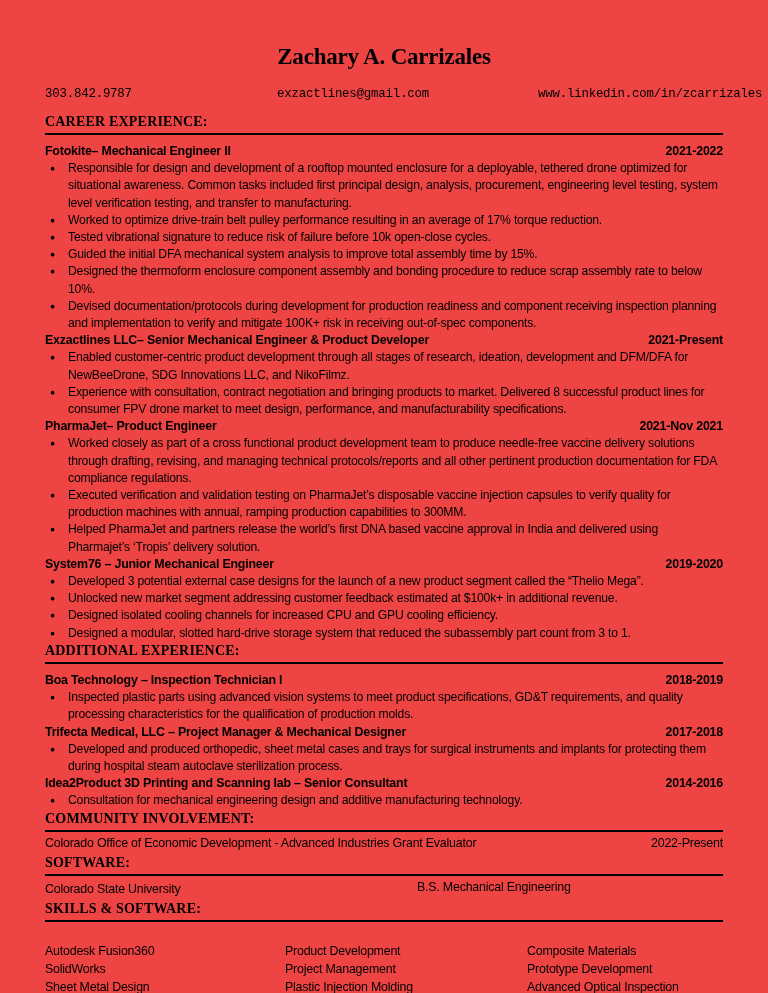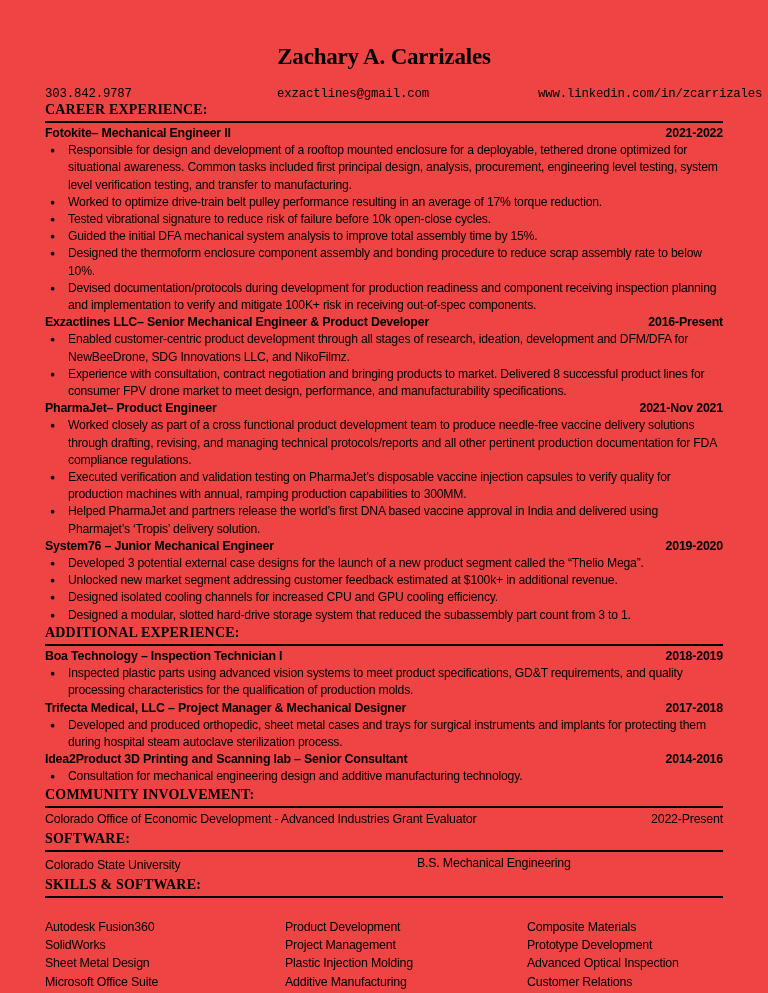--- a/index.html
+++ b/index.html
@@ -32,23 +32,23 @@
   .contact .right { text-align:right; }
   .section-heading {
     font-family:"Liberation Serif", serif;
     font-weight:bold;
     font-size:14px;
     line-height:16px;
     letter-spacing:0.2px;
     padding-bottom:3px;
     border-bottom:2.5px solid #000;
   }
-  .mt-first { }
+  .mt-first { margin-top:12px; }
   .mt-next  { margin-top:1px; }
-  .section-body { padding-top:2px; }
+  .section-body { padding-top:8px; }
   .job-header {
     display:flex;
     justify-content:space-between;
     font-weight:bold;
     font-size:12.4px;
     line-height:17.2px;
     letter-spacing:-0.2px;
   }
   .bullet {
     display:flex;
@@ -133,21 +133,21 @@
         </div>
       <div class="bullet">
           <span class="dot">●</span>
           <span class="bullet-text">Devised documentation/protocols during development for production readiness and component receiving inspection planning and implementation to verify and mitigate 100K+ risk in receiving out-of-spec components.</span>
         </div>
     </div>
 
     <div>
       <div class="job-header">
         <span>Exzactlines LLC– Senior Mechanical Engineer &amp; Product Developer</span>
-        <span>2016-Present</span>
+        <span>2021-Present</span>
       </div>
       <div class="bullet">
           <span class="dot">●</span>
           <span class="bullet-text">Enabled customer-centric product development through all stages of research, ideation, development and DFM/DFA for NewBeeDrone, SDG Innovations LLC, and NikoFilmz.</span>
         </div>
       <div class="bullet">
           <span class="dot">●</span>
           <span class="bullet-text">Experience with consultation, contract negotiation and bringing products to market. Delivered 8 successful product lines for consumer FPV drone market to meet design, performance, and manufacturability specifications.</span>
         </div>
     </div>

